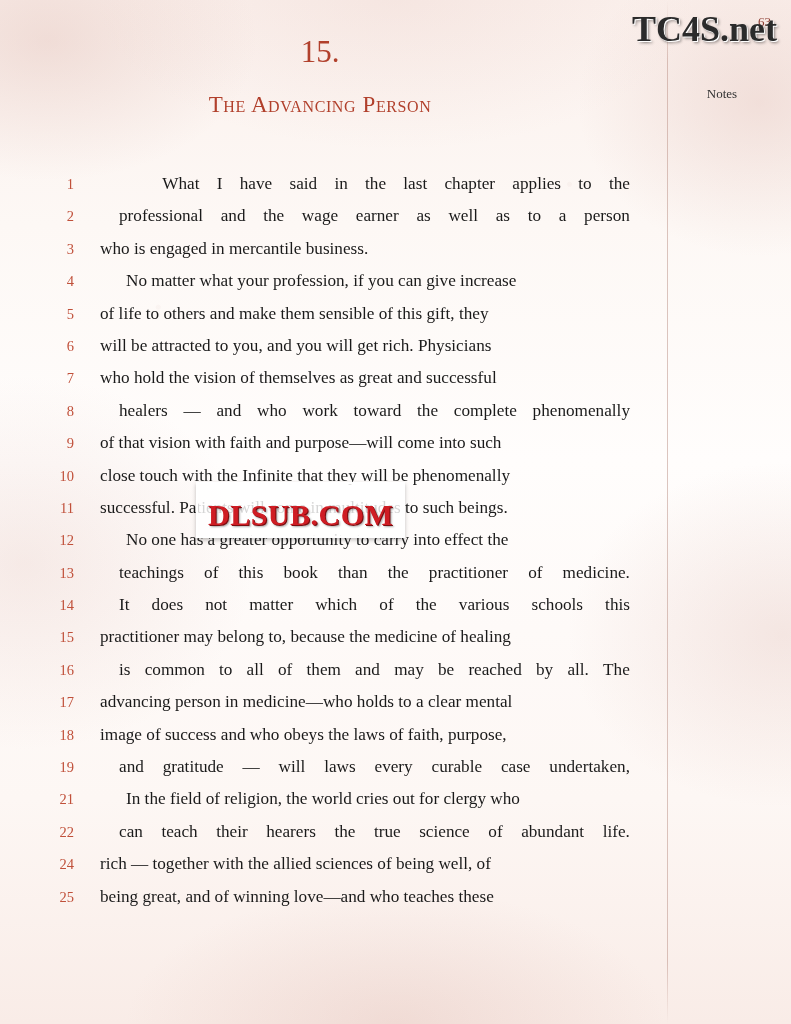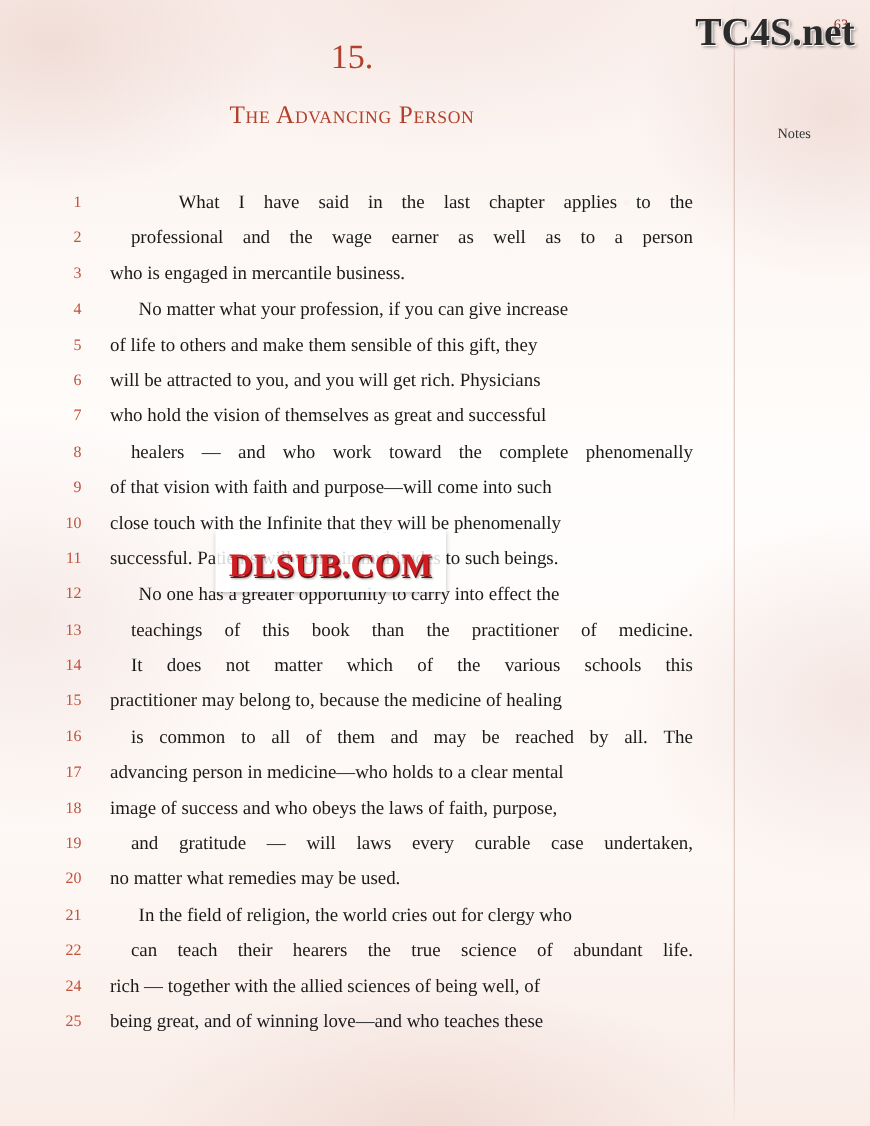--- a/index.html
+++ b/index.html
@@ -98,21 +98,21 @@
     position: absolute;
     left: 667px;
     top: 0;
     width: 1px;
     height: 1024px;
     background: linear-gradient(180deg, rgba(200,160,150,0) 0%, rgba(190,150,140,0.55) 6%, rgba(190,150,140,0.55) 94%, rgba(200,160,150,0) 100%);
   }
   .notes-label {
     position: absolute;
     left: 667px;
-    top: 113px;
+    top: 86px;
     width: 110px;
     text-align: center;
     font-size: 13px;
     color: #333;
   }
 
   
   .body-block {
     position: absolute;
     left: 100px;
@@ -352,24 +352,20 @@
             <span>gratitude</span>
             <span>—</span>
             <span>will</span>
             <span>laws</span>
             <span>every</span>
             <span>curable</span>
             <span>case</span>
             <span>undertaken,</span>
           </span>
         </div>
-        <div class="line">
-          <span class="lineno">20</span>
-          <span class="txt"><span>no matter what remedies may be used.</span></span>
-        </div>
       </div>
       <div class="para">
         <div class="line">
           <span class="lineno">21</span>
           <span class="txt"><span class="indent"></span><span>In the field of religion, the world cries out for clergy who</span></span>
         </div>
         <div class="line justify">
           <span class="lineno">22</span>
           <span class="txt">
             <span>can</span>

